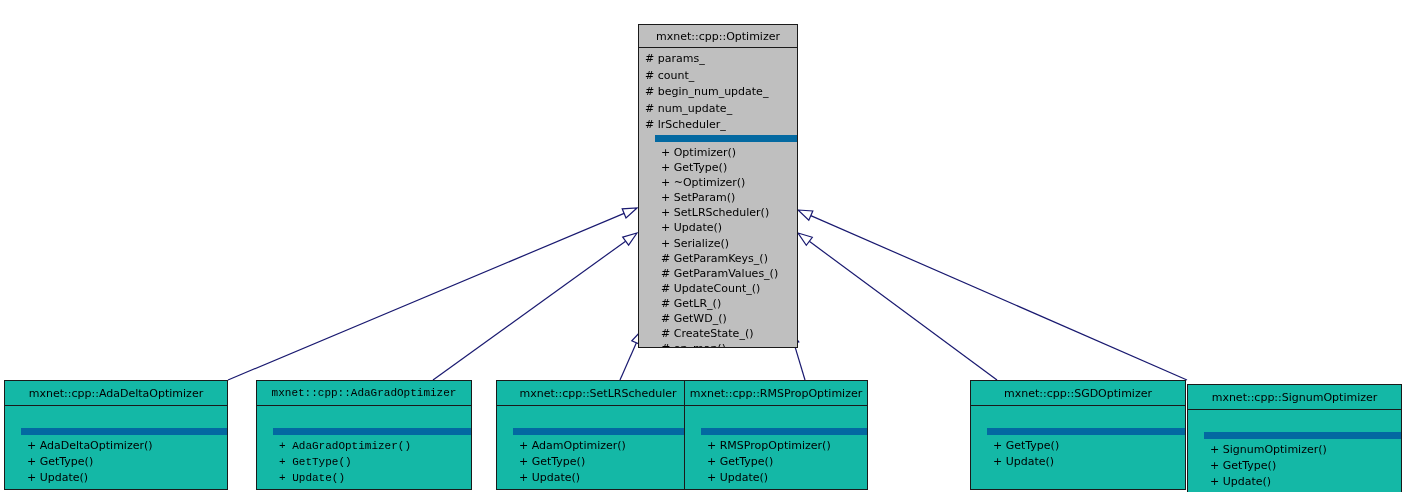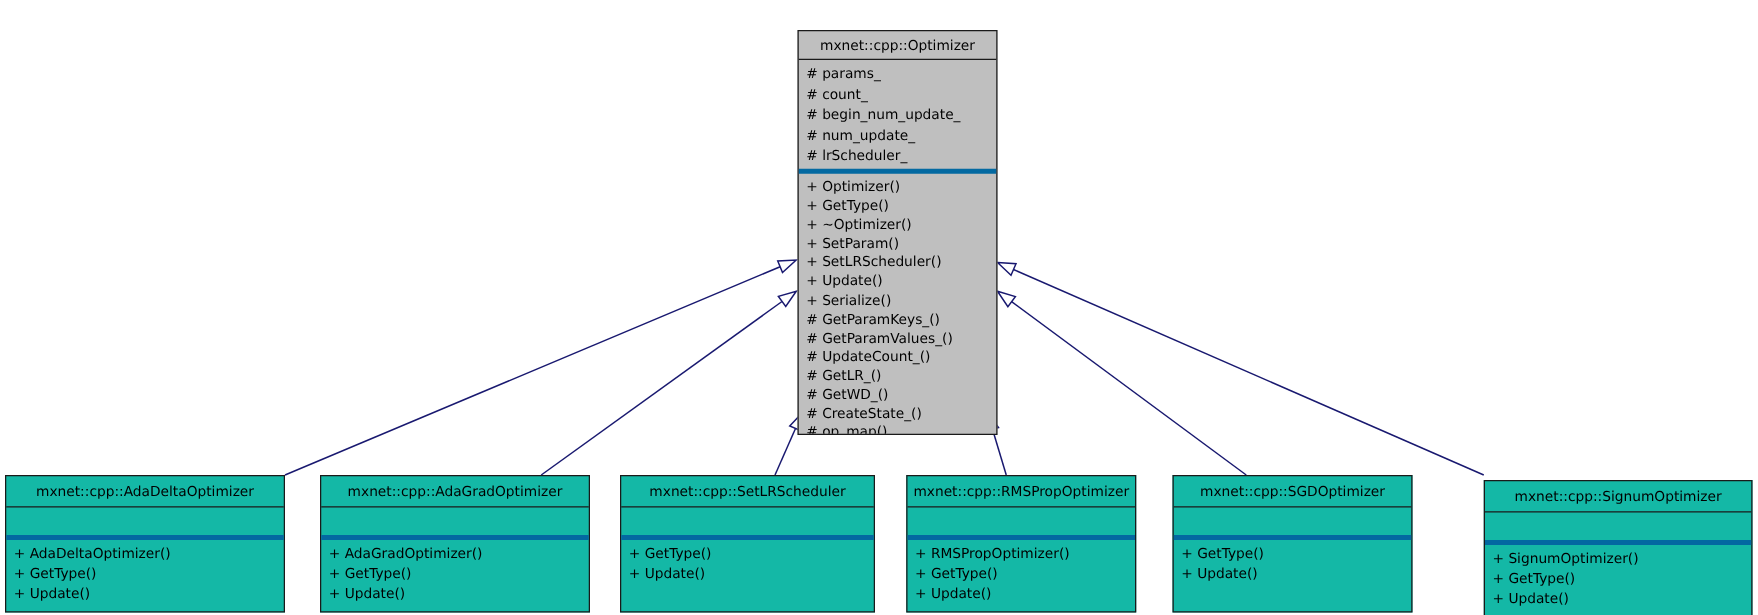--- a/index.html
+++ b/index.html
@@ -38,21 +38,21 @@
     justify-content: center;
     border-bottom: 1px solid #1a1a1a;
     white-space: nowrap;
     overflow: hidden;
   }
   .uml-section {
     box-sizing: border-box;
     padding: 3px 22px 0 6px;
     overflow: hidden;
   }
-  .uml-section.last { border-top: 4px solid #0369a1; flex: 1; }
+  .uml-section.last { border-top: 7px solid #0369a1; flex: 1; margin-left: 16px; }
   .member-line { white-space: nowrap; line-height: 16.6px; }
   .methods .member-line { line-height: 15.1px; }
   .derived .methods .member-line { line-height: 16px; }
   .base .uml-title { height: 23px; }
   .base .fields { height: 87px; }
   .derived .uml-title { height: 25px; }
   .derived .fields { height: 22px; }
 </style>
 </head>
 <body>
@@ -110,50 +110,51 @@
   <div class="uml-box derived" style="left:4px; top:380px; width:224px; height:110px;">
     <div class="uml-title">mxnet::cpp::AdaDeltaOptimizer</div>
     <div class="uml-section fields"></div>
     <div class="uml-section methods last">
         <div class="member-line">+ AdaDeltaOptimizer()</div>
         <div class="member-line">+ GetType()</div>
         <div class="member-line">+ Update()</div>
       </div>
   </div>
 
-  <div class="uml-box derived" style="left:256px; top:380px; width:216px; height:110px;">
+  <div class="uml-box derived" style="left:256px; top:380px; width:216px; height:110px;font-family:Liberation Mono, monospace;">
     <div class="uml-title">mxnet::cpp::AdaGradOptimizer</div>
     <div class="uml-section fields"></div>
     <div class="uml-section methods last">
         <div class="member-line">+ AdaGradOptimizer()</div>
         <div class="member-line">+ GetType()</div>
         <div class="member-line">+ Update()</div>
       </div>
   </div>
 
   <div class="uml-box derived" style="left:496px; top:380px; width:204px; height:110px;">
     <div class="uml-title">mxnet::cpp::SetLRScheduler</div>
     <div class="uml-section fields"></div>
     <div class="uml-section methods last">
+        <div class="member-line">+ AdamOptimizer()</div>
         <div class="member-line">+ GetType()</div>
         <div class="member-line">+ Update()</div>
       </div>
   </div>
 
-  <div class="uml-box derived" style="left:725px; top:380px; width:184px; height:110px;">
+  <div class="uml-box derived" style="left:684px; top:380px; width:184px; height:110px;">
     <div class="uml-title">mxnet::cpp::RMSPropOptimizer</div>
     <div class="uml-section fields"></div>
     <div class="uml-section methods last">
         <div class="member-line">+ RMSPropOptimizer()</div>
         <div class="member-line">+ GetType()</div>
         <div class="member-line">+ Update()</div>
       </div>
   </div>
 
-  <div class="uml-box derived" style="left:938px; top:380px; width:192px; height:110px;">
+  <div class="uml-box derived" style="left:970px; top:380px; width:216px; height:110px;">
     <div class="uml-title">mxnet::cpp::SGDOptimizer</div>
     <div class="uml-section fields"></div>
     <div class="uml-section methods last">
         <div class="member-line">+ GetType()</div>
         <div class="member-line">+ Update()</div>
       </div>
   </div>
 
   <div class="uml-box derived" style="left:1187px; top:384px; width:215px; height:136px;">
     <div class="uml-title">mxnet::cpp::SignumOptimizer</div>

